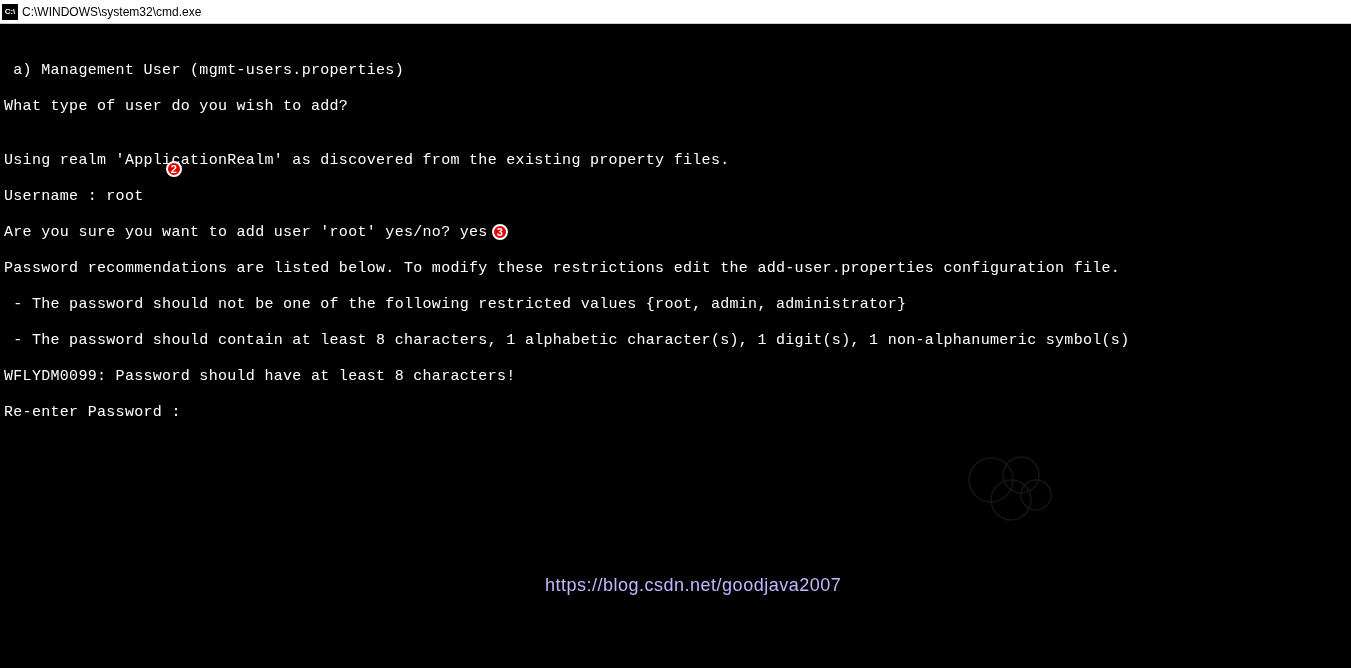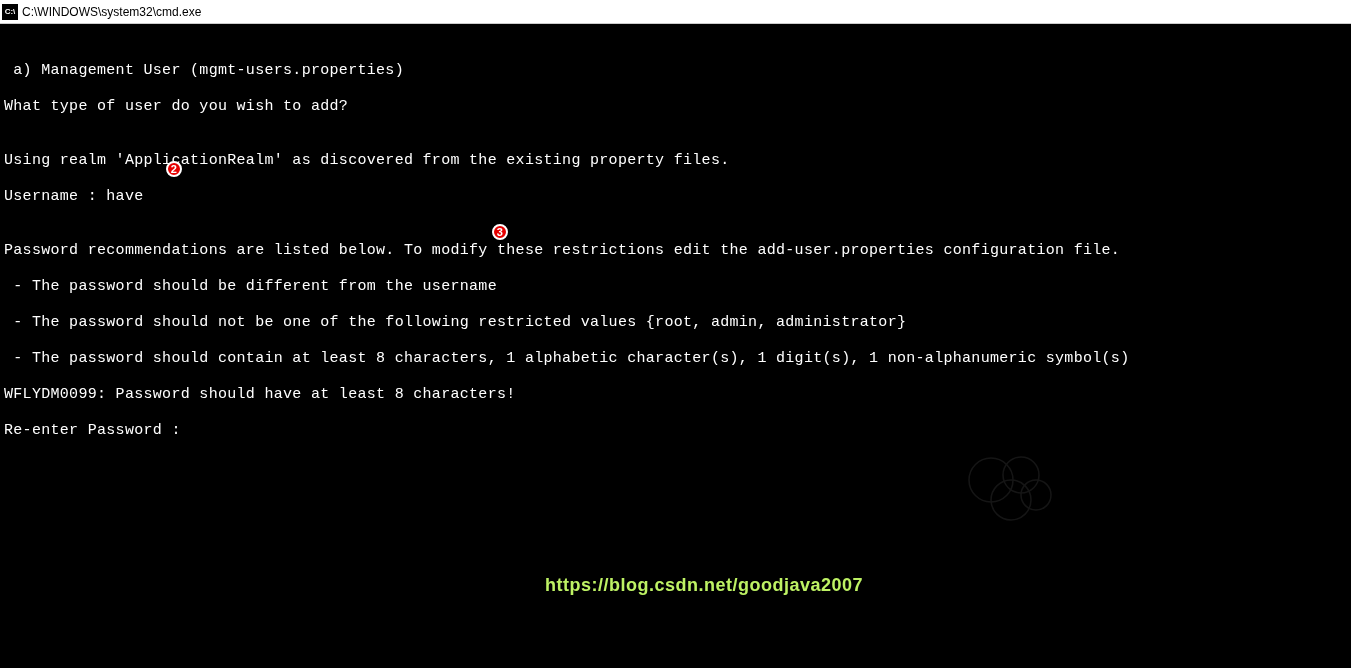--- a/index.html
+++ b/index.html
@@ -68,24 +68,24 @@
       font-weight: bold;
       align-items: center;
       justify-content: center;
       font-family: Arial, sans-serif;
       position: absolute;
       vertical-align: middle;
       line-height: 1;
     }
     .watermark-url {
       position: absolute;
-      color: #bef264;
+      color: #c4b5fd;
       font-family: "Arial", sans-serif;
       font-size: 18px;
-      font-weight: bold;
+      font-weight: normal;
       left: 545px;
       top: 575px;
       letter-spacing: 0.5px;
     }
     .watermark-logo {
       position: absolute;
       right: 280px;
       top: 440px;
       opacity: 0.25;
       width: 120px;
@@ -103,24 +103,23 @@
   <span class="titlebar-icon">C:\</span>
   <span class="titlebar-text">C:\WINDOWS\system32\cmd.exe</span>
 </div>
 
 <div class="terminal">
 <div class="terminal-line"></div>
 <div class="terminal-line"> a) Management User (mgmt-users.properties)</div>
 <div class="terminal-line">What type of user do you wish to add?</div>
 <div class="terminal-line"></div>
 <div class="terminal-line"><span>Using realm 'ApplicationRealm' as discovered from the existing property files.</span><span class="marker" style="left:162px;top:9px;">2</span></div>
-<div class="terminal-line">Username : have</div>
-<div class="terminal-line"><span class="marker" style="left:488px;">3</span></div>
+<div class="terminal-line">Username : root</div>
+<div class="terminal-line"><span>Are you sure you want to add user 'root' yes/no? yes</span><span class="marker" style="left:488px;">3</span></div>
 <div class="terminal-line">Password recommendations are listed below. To modify these restrictions edit the add-user.properties configuration file.</div>
-<div class="terminal-line"> - The password should be different from the username</div>
 <div class="terminal-line"> - The password should not be one of the following restricted values {root, admin, administrator}</div>
 <div class="terminal-line"> - The password should contain at least 8 characters, 1 alphabetic character(s), 1 digit(s), 1 non-alphanumeric symbol(s)</div>
 <div class="terminal-line">WFLYDM0099: Password should have at least 8 characters!</div>
 <div class="terminal-line">Re-enter Password :</div>
 
 
 
 
 
 

